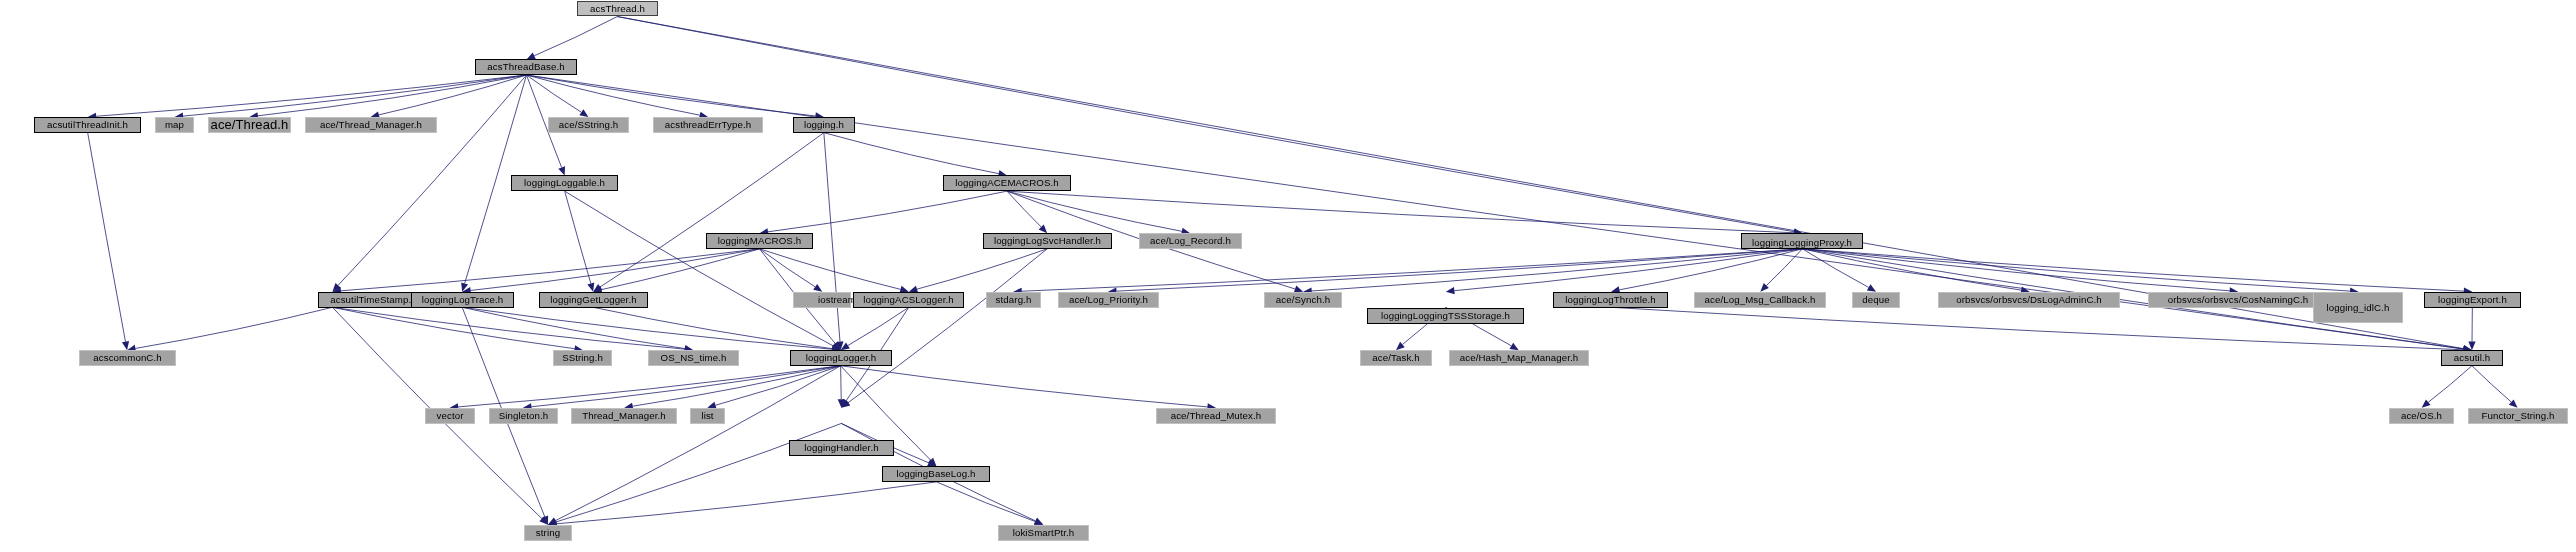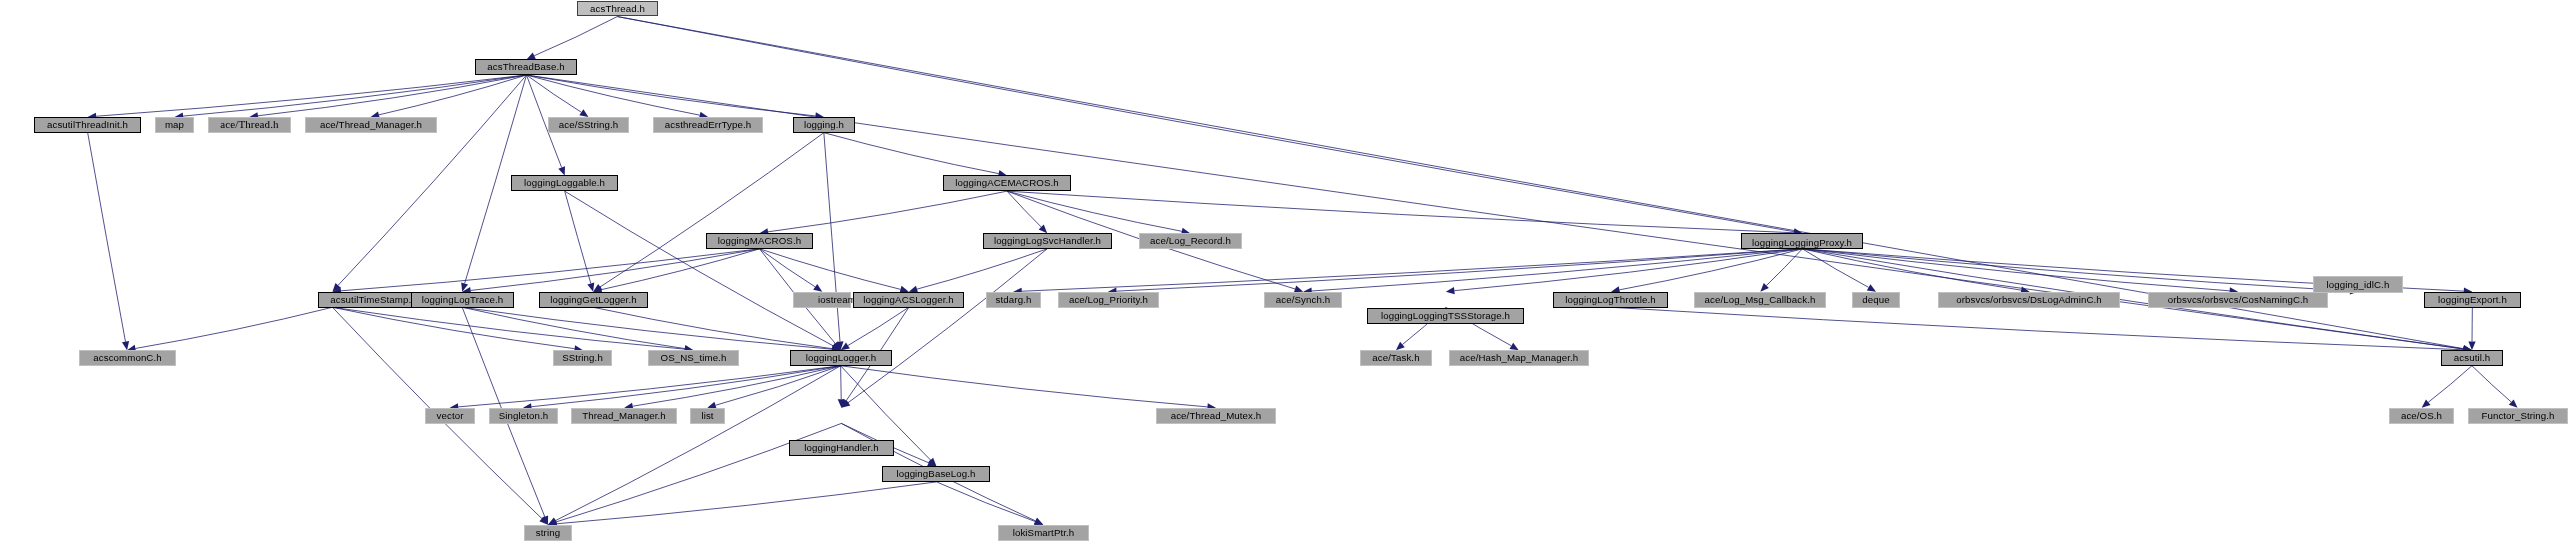--- a/index.html
+++ b/index.html
@@ -217,21 +217,21 @@
       </div>
       <div class="node header" style="left: 475px; top: 59px; width: 102px; height: 15.6px; font-size: 9.7px;">
         <span class="label">acsThreadBase.h</span>
       </div>
       <div class="node header" style="left: 34px; top: 117px; width: 107px; height: 15.6px; font-size: 9.7px;">
         <span class="label">acsutilThreadInit.h</span>
       </div>
       <div class="node plain" style="left: 155px; top: 117px; width: 39px; height: 15.6px; font-size: 9.7px;">
         <span class="label">map</span>
       </div>
-      <div class="node plain" style="left: 208px; top: 117px; width: 83px; height: 15.6px; font-size: 11px; font-family: Liberation Serif, serif;">
+      <div class="node plain" style="left: 208px; top: 117px; width: 83px; height: 15.6px; font-size: 13px;">
         <span class="label">ace/Thread.h</span>
       </div>
       <div class="node plain" style="left: 305px; top: 117px; width: 132px; height: 15.6px; font-size: 9.7px;">
         <span class="label">ace/Thread_Manager.h</span>
       </div>
       <div class="node plain" style="left: 548px; top: 117px; width: 81px; height: 15.6px; font-size: 9.7px;">
         <span class="label">ace/SString.h</span>
       </div>
       <div class="node plain" style="left: 653px; top: 117px; width: 110px; height: 15.6px; font-size: 9.7px;">
         <span class="label">acsthreadErrType.h</span>
@@ -292,21 +292,21 @@
       </div>
       <div class="node plain" style="left: 1852px; top: 292px; width: 48px; height: 15.6px; font-size: 9.7px;">
         <span class="label">deque</span>
       </div>
       <div class="node plain" style="left: 1938px; top: 292px; width: 182px; height: 15.6px; font-size: 9.7px;">
         <span class="label">orbsvcs/orbsvcs/DsLogAdminC.h</span>
       </div>
       <div class="node plain" style="left: 2148px; top: 292px; width: 180px; height: 15.6px; font-size: 9.7px;">
         <span class="label">orbsvcs/orbsvcs/CosNamingC.h</span>
       </div>
-      <div class="node plain" style="left: 2313px; top: 276px; width: 90px; height: 17px; font-size: 9.7px;">
+      <div class="node plain" style="left: 2313px; top: 292px; width: 90px; height: 31px; font-size: 9.7px;">
         <span class="label">logging_idlC.h</span>
       </div>
       <div class="node header" style="left: 2424px; top: 292px; width: 97px; height: 15.6px; font-size: 9.7px;">
         <span class="label">loggingExport.h</span>
       </div>
       <div class="node plain" style="left: 79px; top: 350px; width: 97px; height: 15.6px; font-size: 9.7px;">
         <span class="label">acscommonC.h</span>
       </div>
       <div class="node plain" style="left: 553px; top: 350px; width: 59px; height: 15.6px; font-size: 9.7px;">
         <span class="label">SString.h</span>

